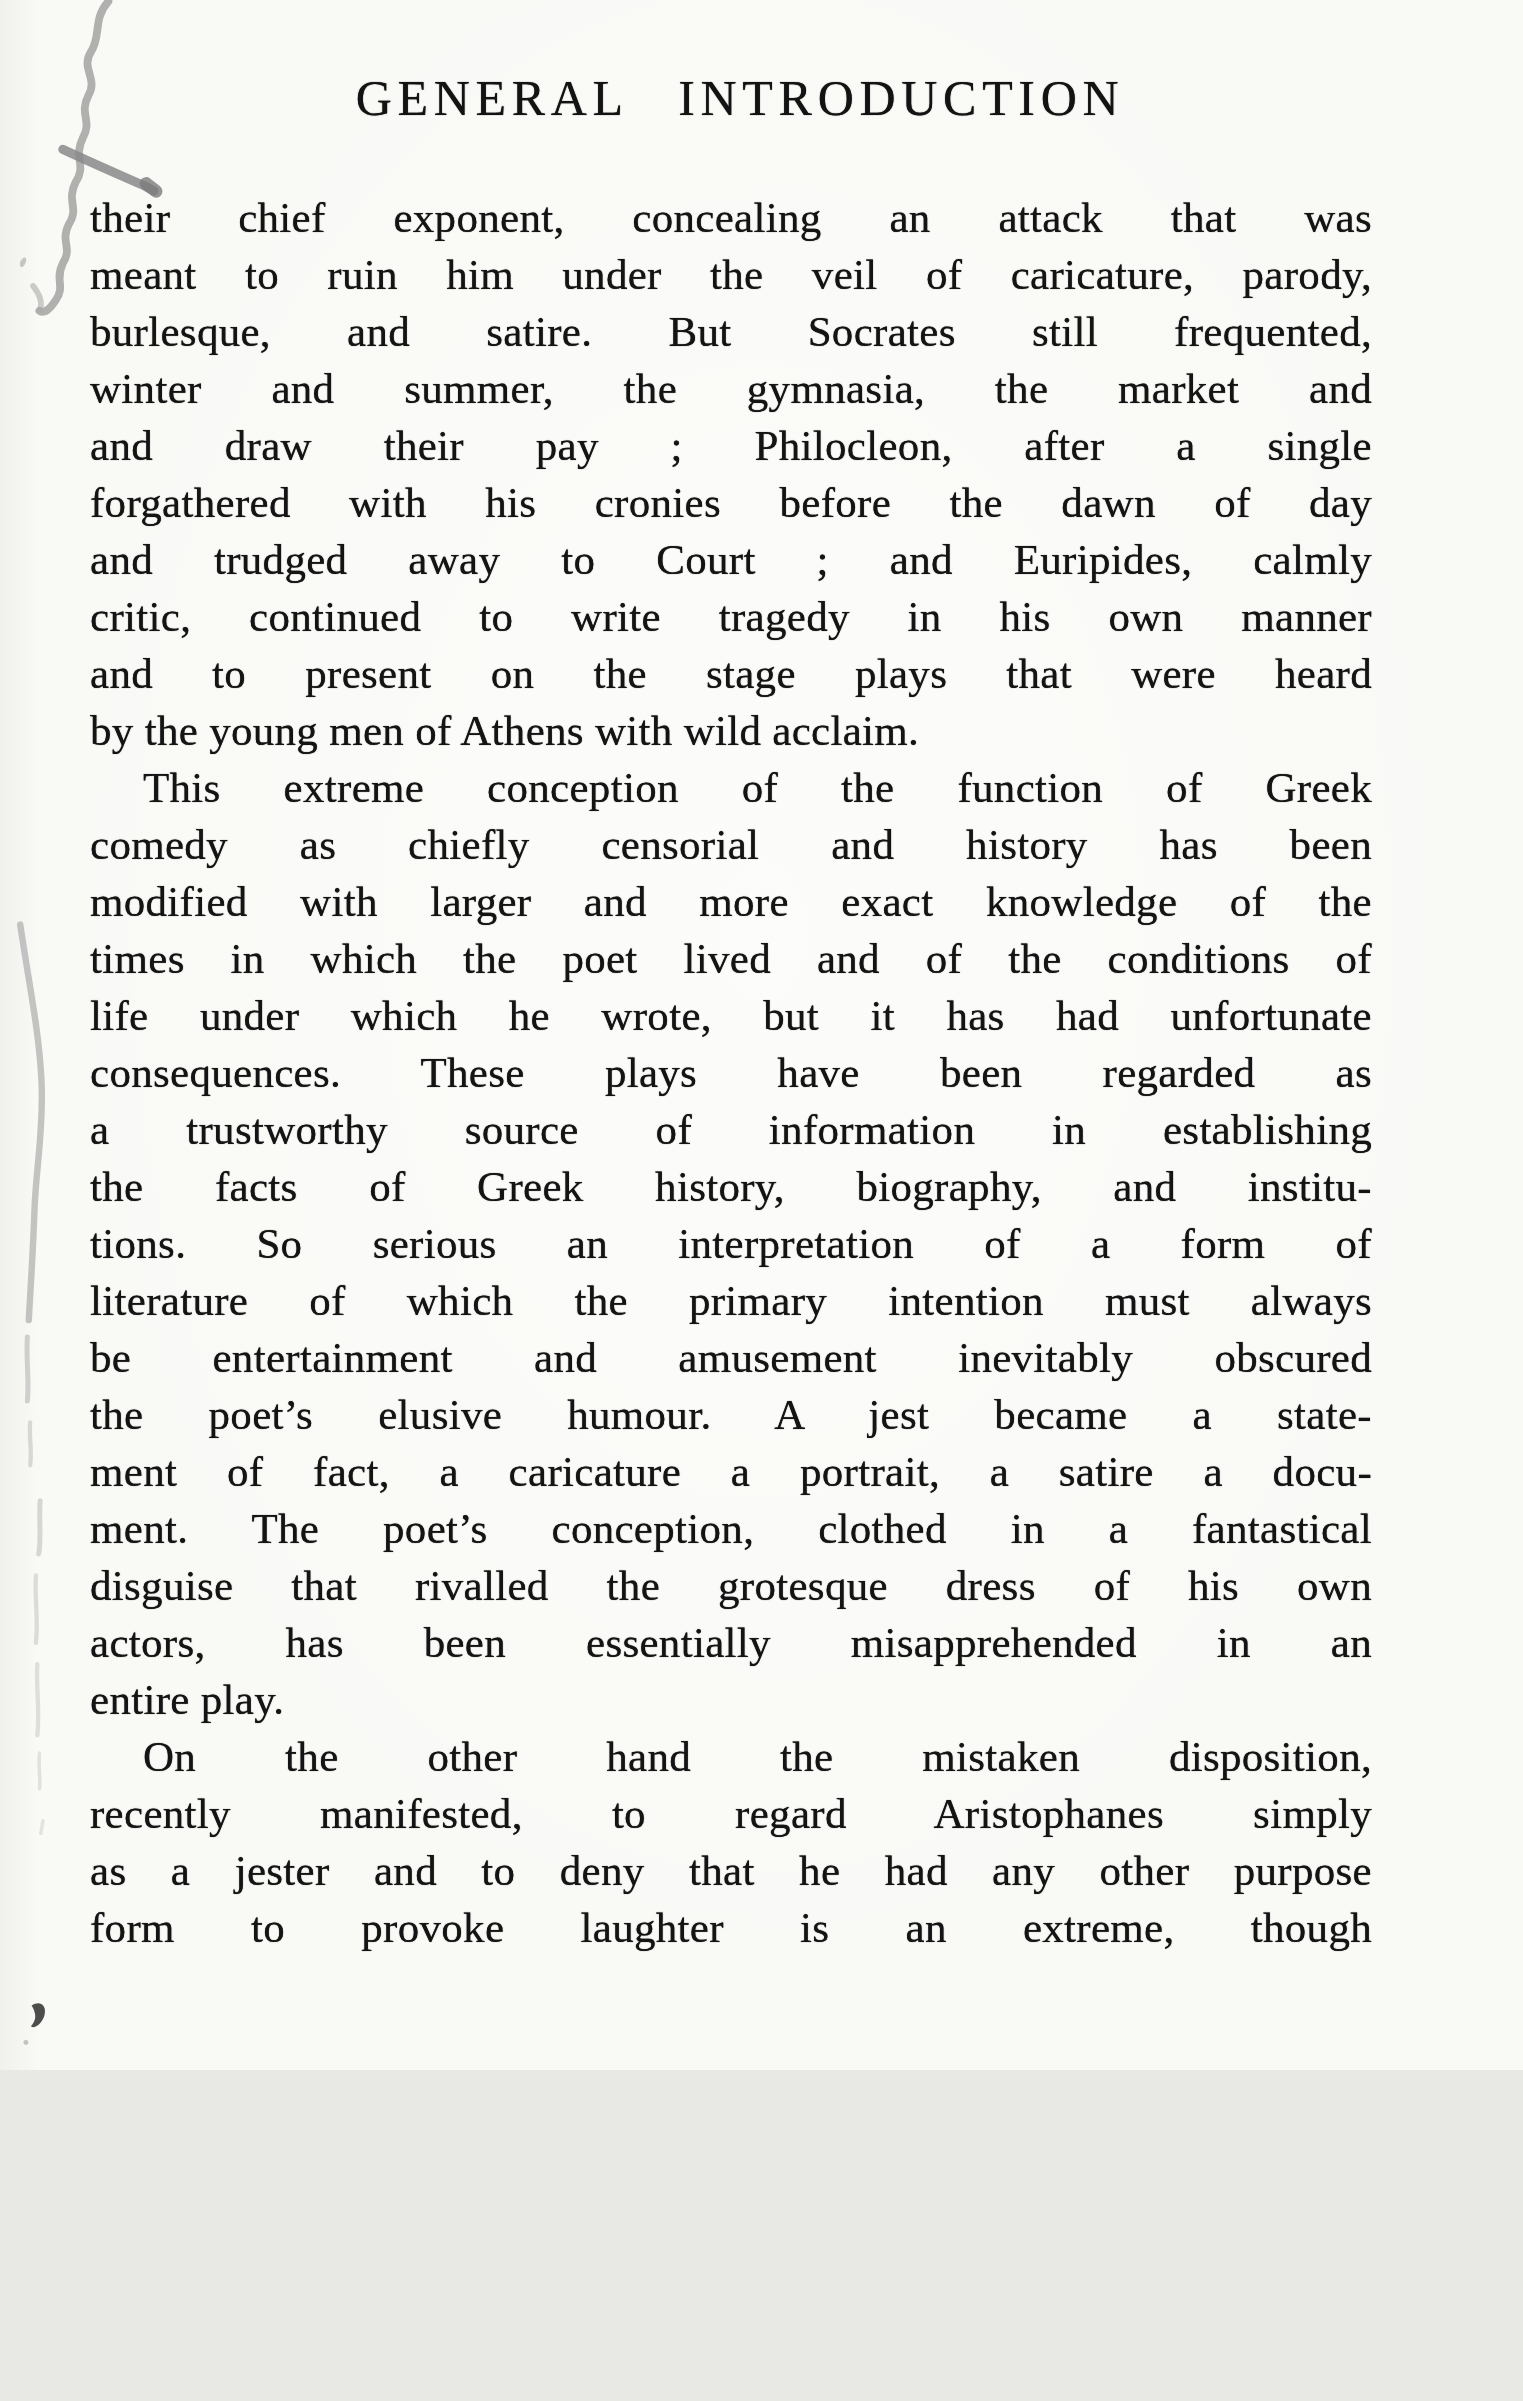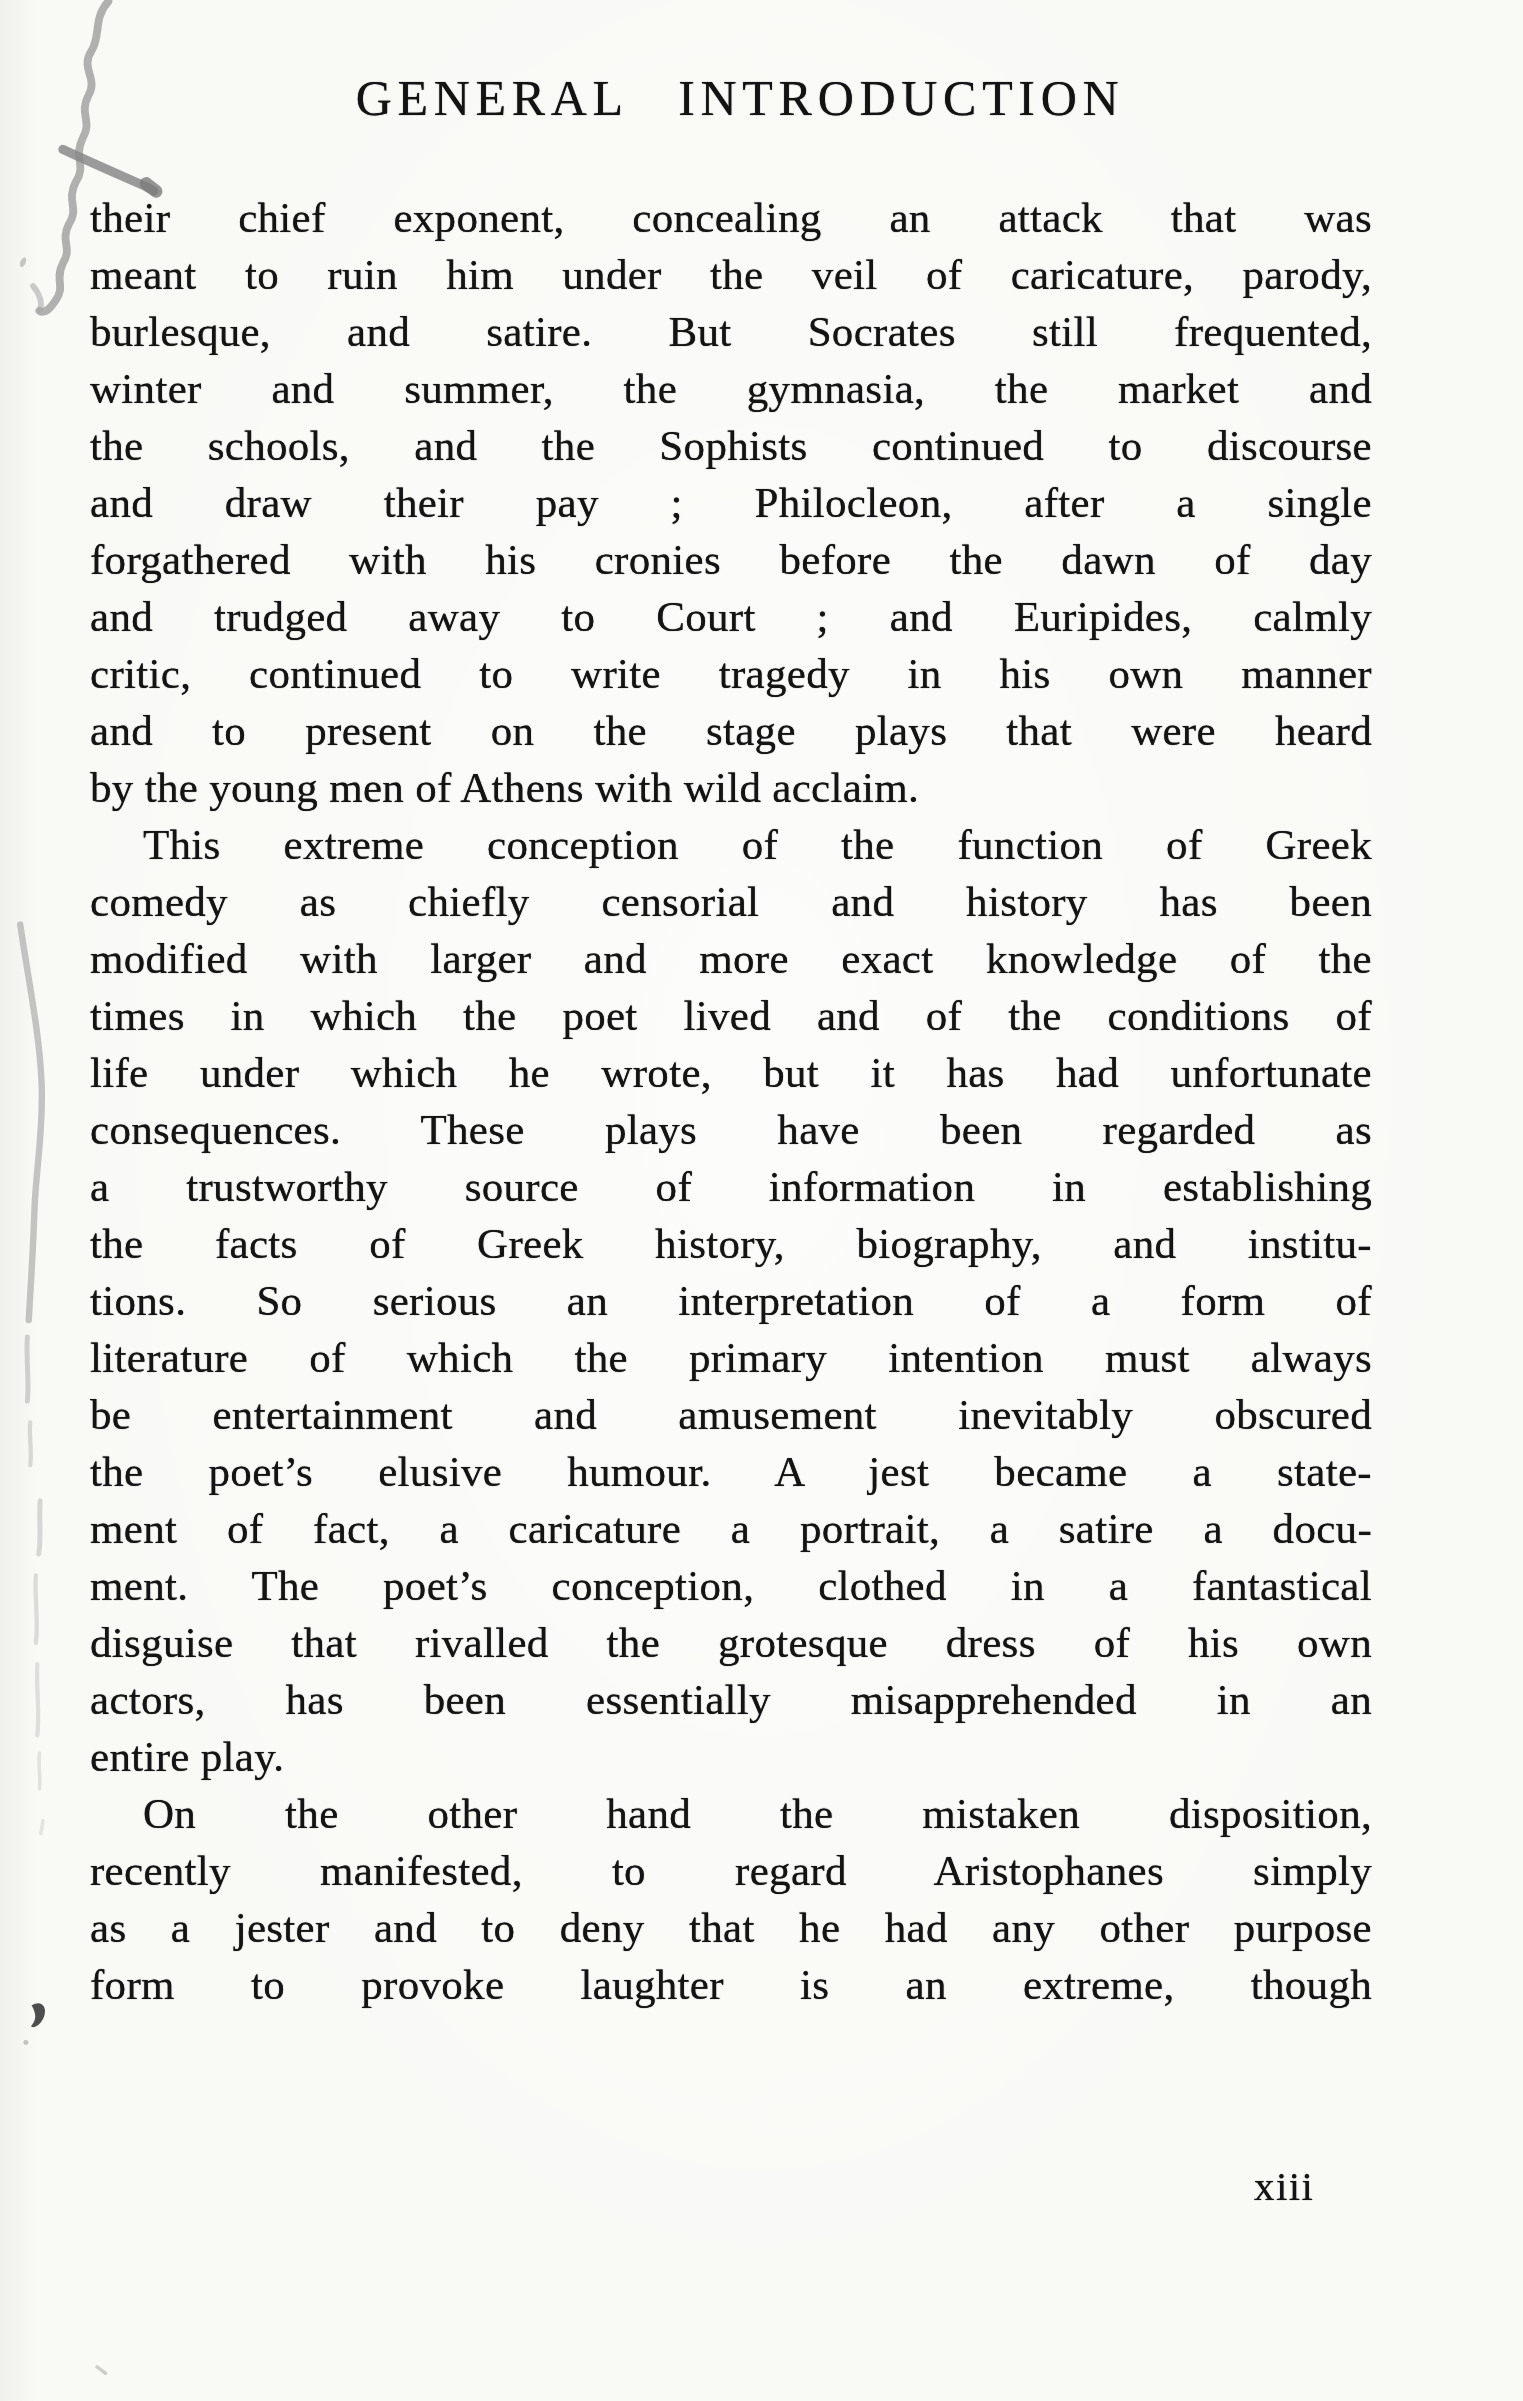--- a/index.html
+++ b/index.html
@@ -1,18 +1,18 @@
 <!DOCTYPE html>
 <html style="font-size:11.4px"><head>
 <meta charset="utf-8">
 <style>
   html,body{margin:0;padding:0;background:#e8e8e4;}
   .page{
     position:relative;
-    width:1524px;height:2401px;
+    width:1524px;height:2070px;
     background:#f9f9f6;
     background-image:
       linear-gradient(to right, rgba(120,120,115,0.07), rgba(0,0,0,0) 2.5%),
       radial-gradient(ellipse at 50% 45%, rgba(255,255,255,0.5), rgba(0,0,0,0) 70%);
     font-family:"Liberation Serif","DejaVu Serif",serif;
     color:#141414;
     overflow:hidden;
   }
   .title{
     position:absolute;left:100px;top:71px;width:1280px;
@@ -62,21 +62,20 @@
 
 <div class="page">
 
   <div class="title">GENERAL INTRODUCTION</div>
 
   <div class="text-block">
       <div class="line">their chief exponent, concealing an attack that was</div>
       <div class="line">meant to ruin him under the veil of caricature, parody,</div>
       <div class="line">burlesque, and satire. But Socrates still frequented,</div>
       <div class="line">winter and summer, the gymnasia, the market and</div>
-      <div class="line">the schools, and the Sophists continued to discourse</div>
       <div class="line">and draw their pay ; Philocleon, after a single</div>
       <div class="line">forgathered with his cronies before the dawn of day</div>
       <div class="line">and trudged away to Court ; and Euripides, calmly</div>
       <div class="line">critic, continued to write tragedy in his own manner</div>
       <div class="line">and to present on the stage plays that were heard</div>
       <div class="line flush">by the young men of Athens with wild acclaim.</div>
       <div class="line indent">This extreme conception of the function of Greek</div>
       <div class="line">comedy as chiefly censorial and history has been</div>
       <div class="line">modified with larger and more exact knowledge of the</div>
       <div class="line">times in which the poet lived and of the conditions of</div>

